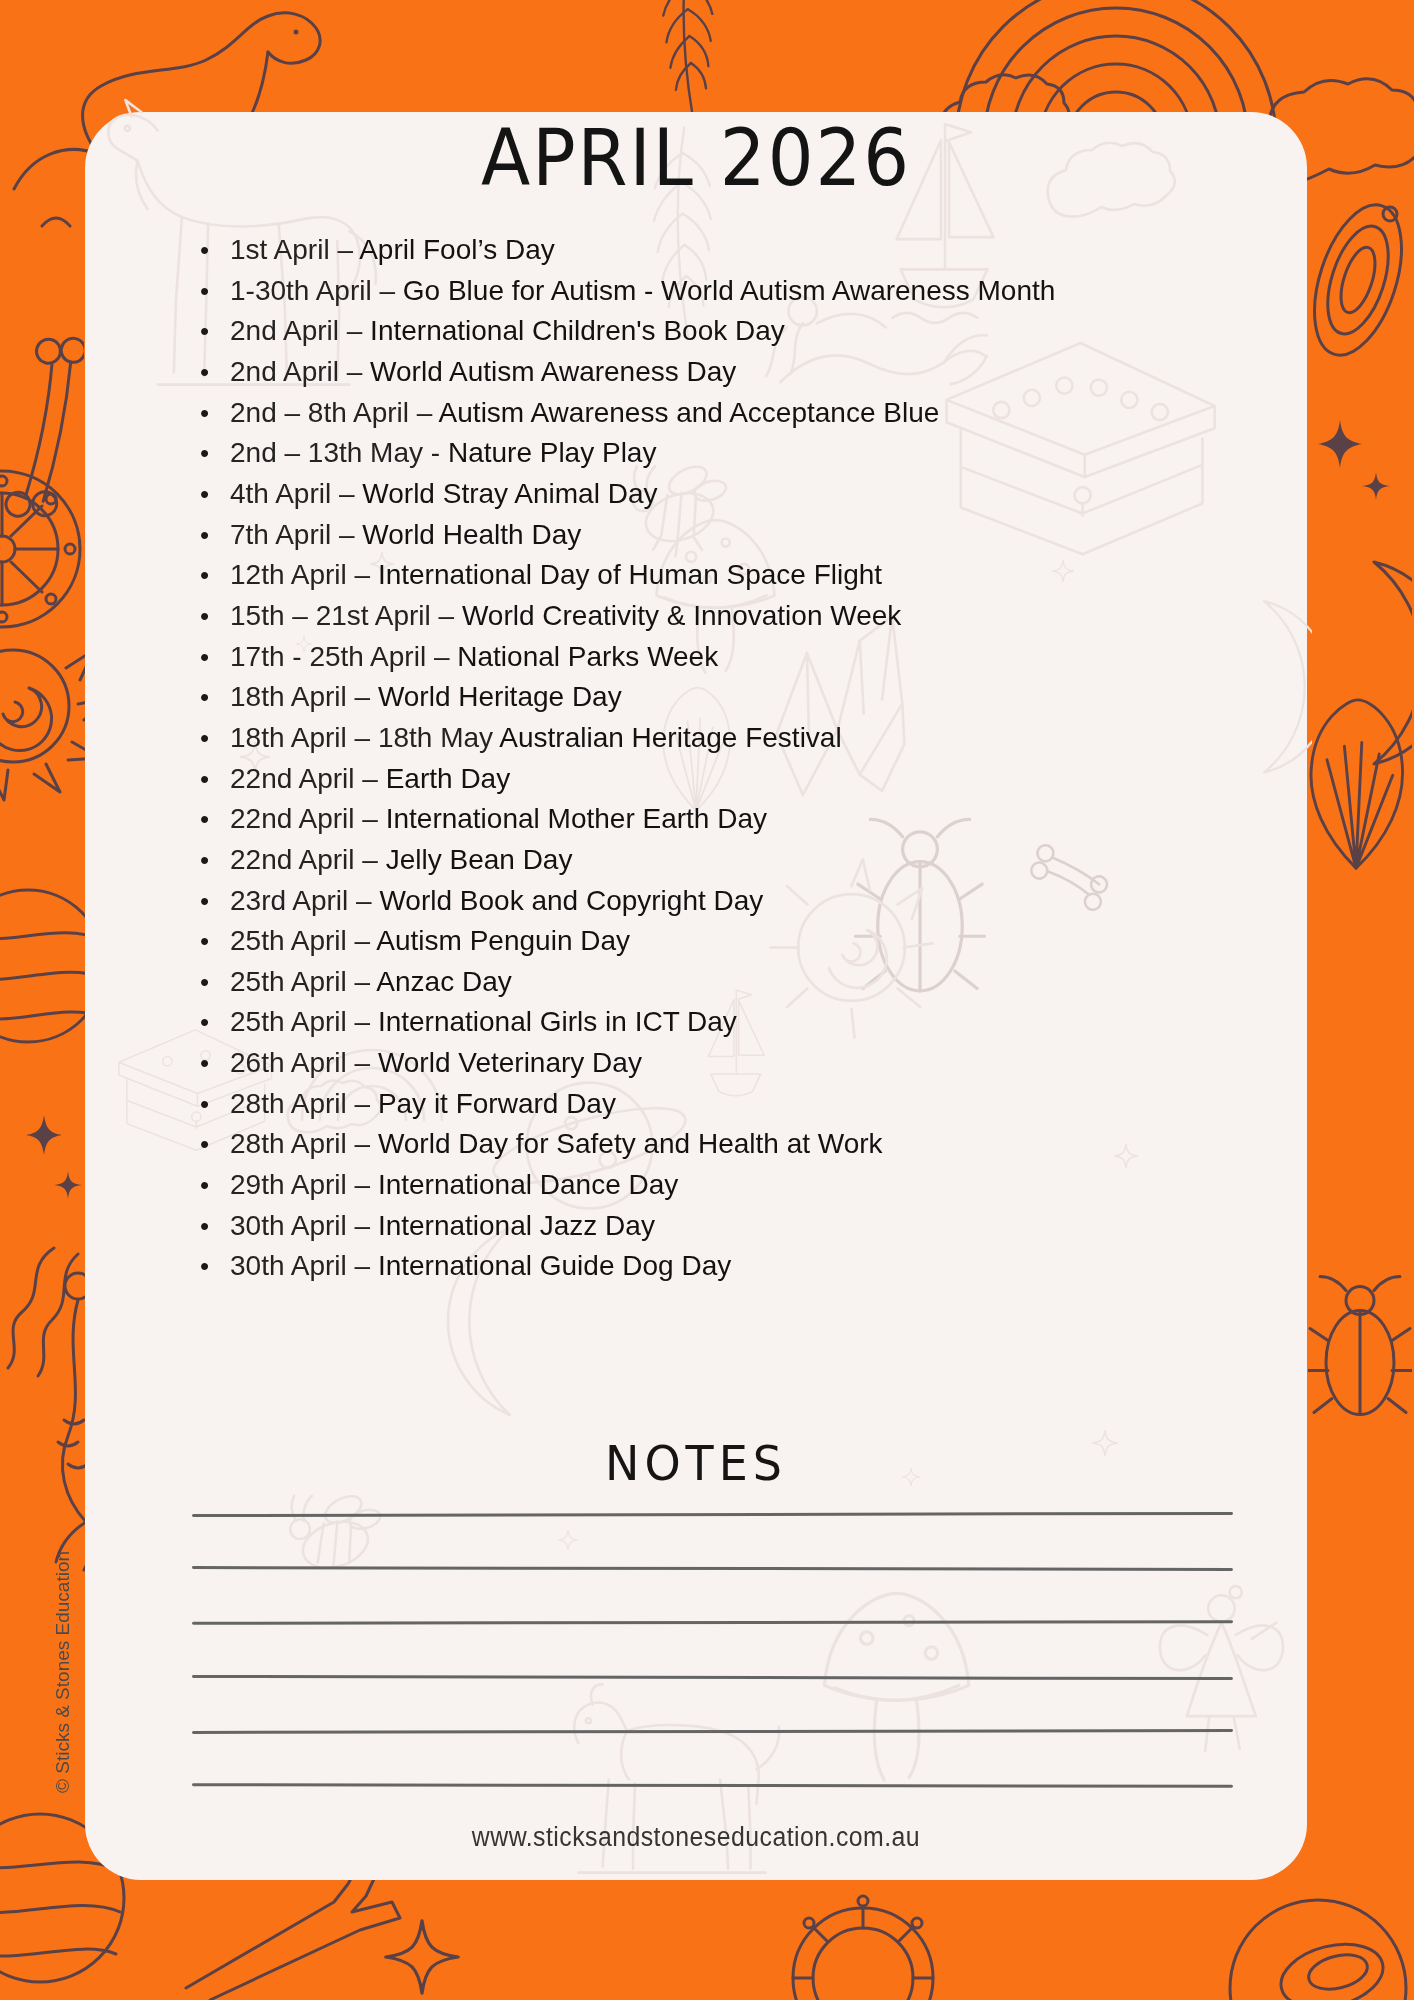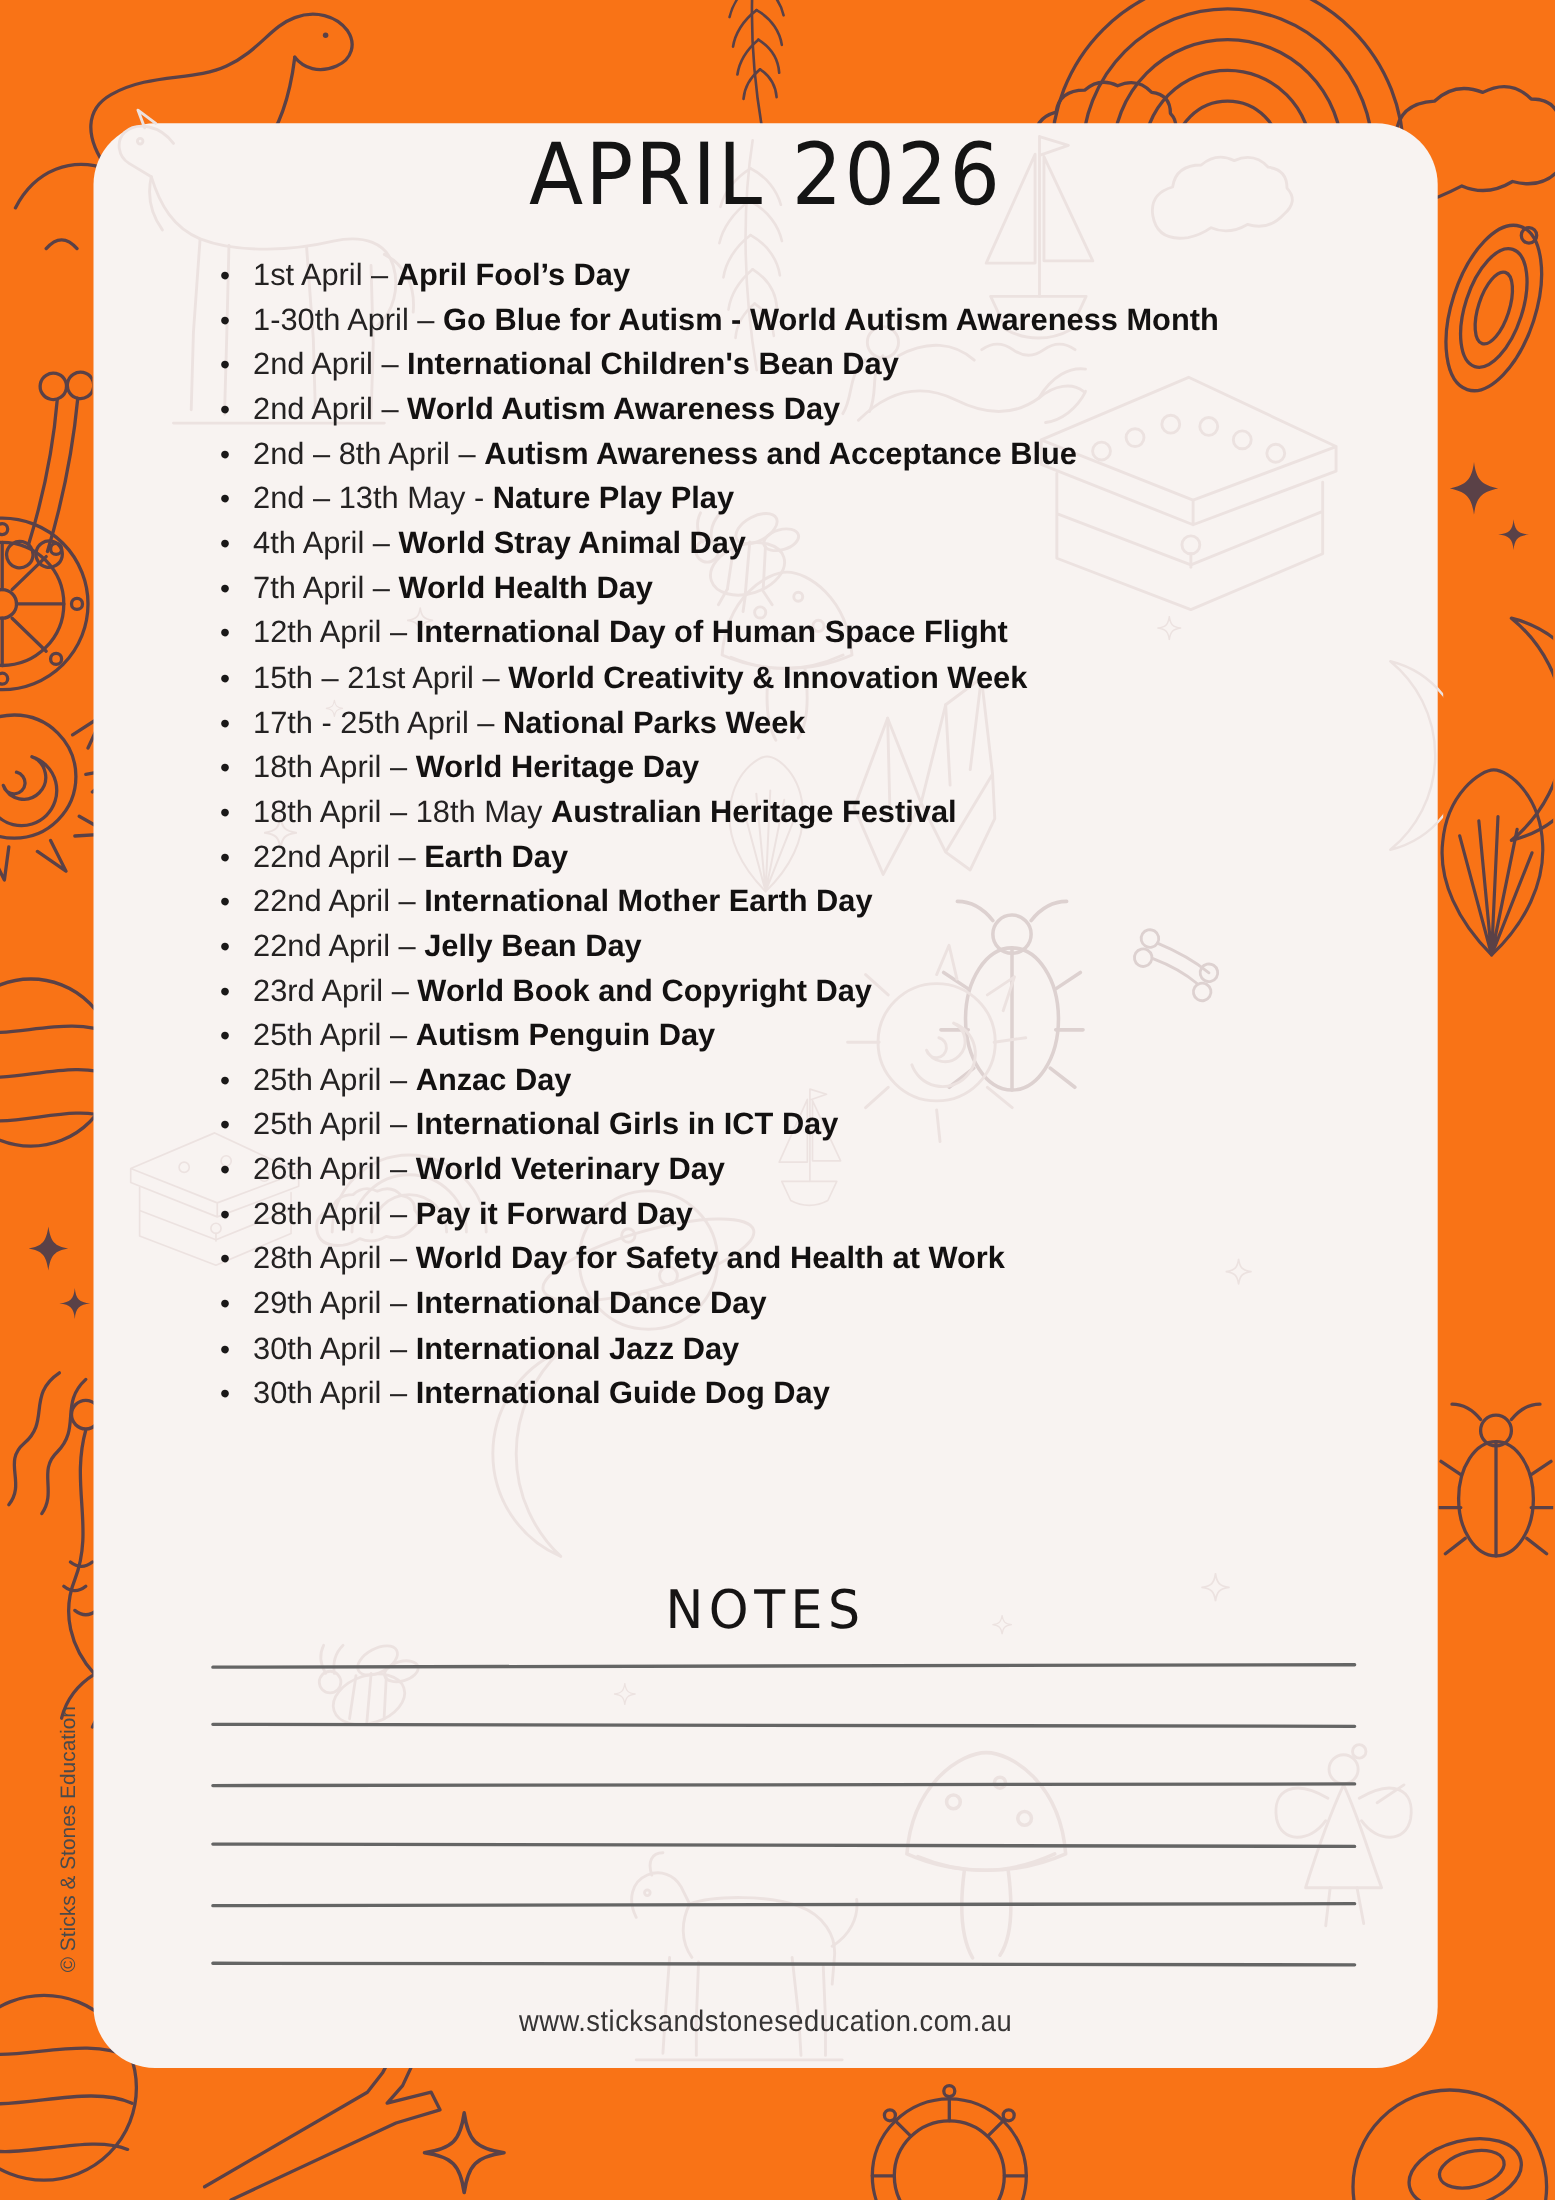--- a/index.html
+++ b/index.html
@@ -14,21 +14,21 @@
   .lt path,.lt circle,.lt ellipse,.lt line{stroke:#ece2e0;fill:none;stroke-width:2.6;stroke-linecap:round;stroke-linejoin:round;}
   .lt.med path,.lt.med circle,.lt.med ellipse{stroke:#ddd1d0;}
   .content{position:absolute;z-index:4;left:0;top:0;width:100%;height:100%;}
   .title{position:absolute;left:85px;top:116px;width:1222px;text-align:center;
          font-size:72px;color:#141414;letter-spacing:2px;font-family:"DejaVu Sans",sans-serif;
          transform:scaleY(1.08);}
   .events{position:absolute;left:198px;top:230px;width:1090px;margin:0;padding:0;list-style:none;
           font-size:28px;line-height:40.65px;color:#242222;}
   .events li{position:relative;padding-left:32px;white-space:nowrap;}
   .events .bullet{position:absolute;left:2px;top:0;font-size:26px;color:#1a1818;}
-  .events .ev-name{font-weight:700;color:#131111;}
+  .events .ev-name{font-weight:400;color:#131111;}
   .notes-heading{position:absolute;left:85px;top:1436px;width:1222px;text-align:center;
                  font-size:46px;letter-spacing:5px;color:#161414;font-family:"DejaVu Sans",sans-serif;
                  transform:scaleY(1.05);}
   .note-line{position:absolute;left:192px;width:1041px;height:3px;background:#656565;border-radius:2px;z-index:4;}
   .footer-url{position:absolute;left:85px;top:1822px;width:1222px;text-align:center;
               font-size:27px;color:#363434;letter-spacing:.5px;transform:scaleX(.92);}
   .vertical-credit{position:absolute;left:63px;top:1672px;transform:translate(-50%,-50%) rotate(-90deg);
                    white-space:nowrap;font-size:19px;color:#4a4a4a;z-index:1;}
 </style>
 </head>
@@ -351,21 +351,21 @@
   <svg class="doodle lt" style="left:1052px;top:560px" width="22" height="22" viewBox="0 0 42 42">
       <path d="M21,1 C23,15 27,19 41,21 C27,23 23,27 21,41 C19,27 15,23 1,21 C15,19 19,15 21,1 Z"></path>
     </svg>
 
   <div class="content">
     <div class="title">APRIL 2026</div>
 
     <ul class="events">
         <li><span class="bullet">•</span><span class="ev-date">1st April – </span><span class="ev-name">April Fool’s Day</span></li>
         <li><span class="bullet">•</span><span class="ev-date">1-30th April – </span><span class="ev-name">Go Blue for Autism - World Autism Awareness Month</span></li>
-        <li><span class="bullet">•</span><span class="ev-date">2nd April – </span><span class="ev-name">International Children's Bean Day</span></li>
+        <li><span class="bullet">•</span><span class="ev-date">2nd April – </span><span class="ev-name">International Children's Book Day</span></li>
         <li><span class="bullet">•</span><span class="ev-date">2nd April – </span><span class="ev-name">World Autism Awareness Day</span></li>
         <li><span class="bullet">•</span><span class="ev-date">2nd – 8th April – </span><span class="ev-name">Autism Awareness and Acceptance Blue</span></li>
         <li><span class="bullet">•</span><span class="ev-date">2nd – 13th May - </span><span class="ev-name">Nature Play Play</span></li>
         <li><span class="bullet">•</span><span class="ev-date">4th April – </span><span class="ev-name">World Stray Animal Day</span></li>
         <li><span class="bullet">•</span><span class="ev-date">7th April – </span><span class="ev-name">World Health Day</span></li>
         <li><span class="bullet">•</span><span class="ev-date">12th April – </span><span class="ev-name">International Day of Human Space Flight</span></li>
         <li><span class="bullet">•</span><span class="ev-date">15th – 21st April – </span><span class="ev-name">World Creativity &amp; Innovation Week</span></li>
         <li><span class="bullet">•</span><span class="ev-date">17th - 25th April – </span><span class="ev-name">National Parks Week</span></li>
         <li><span class="bullet">•</span><span class="ev-date">18th April – </span><span class="ev-name">World Heritage Day</span></li>
         <li><span class="bullet">•</span><span class="ev-date">18th April – 18th May </span><span class="ev-name">Australian Heritage Festival</span></li>

